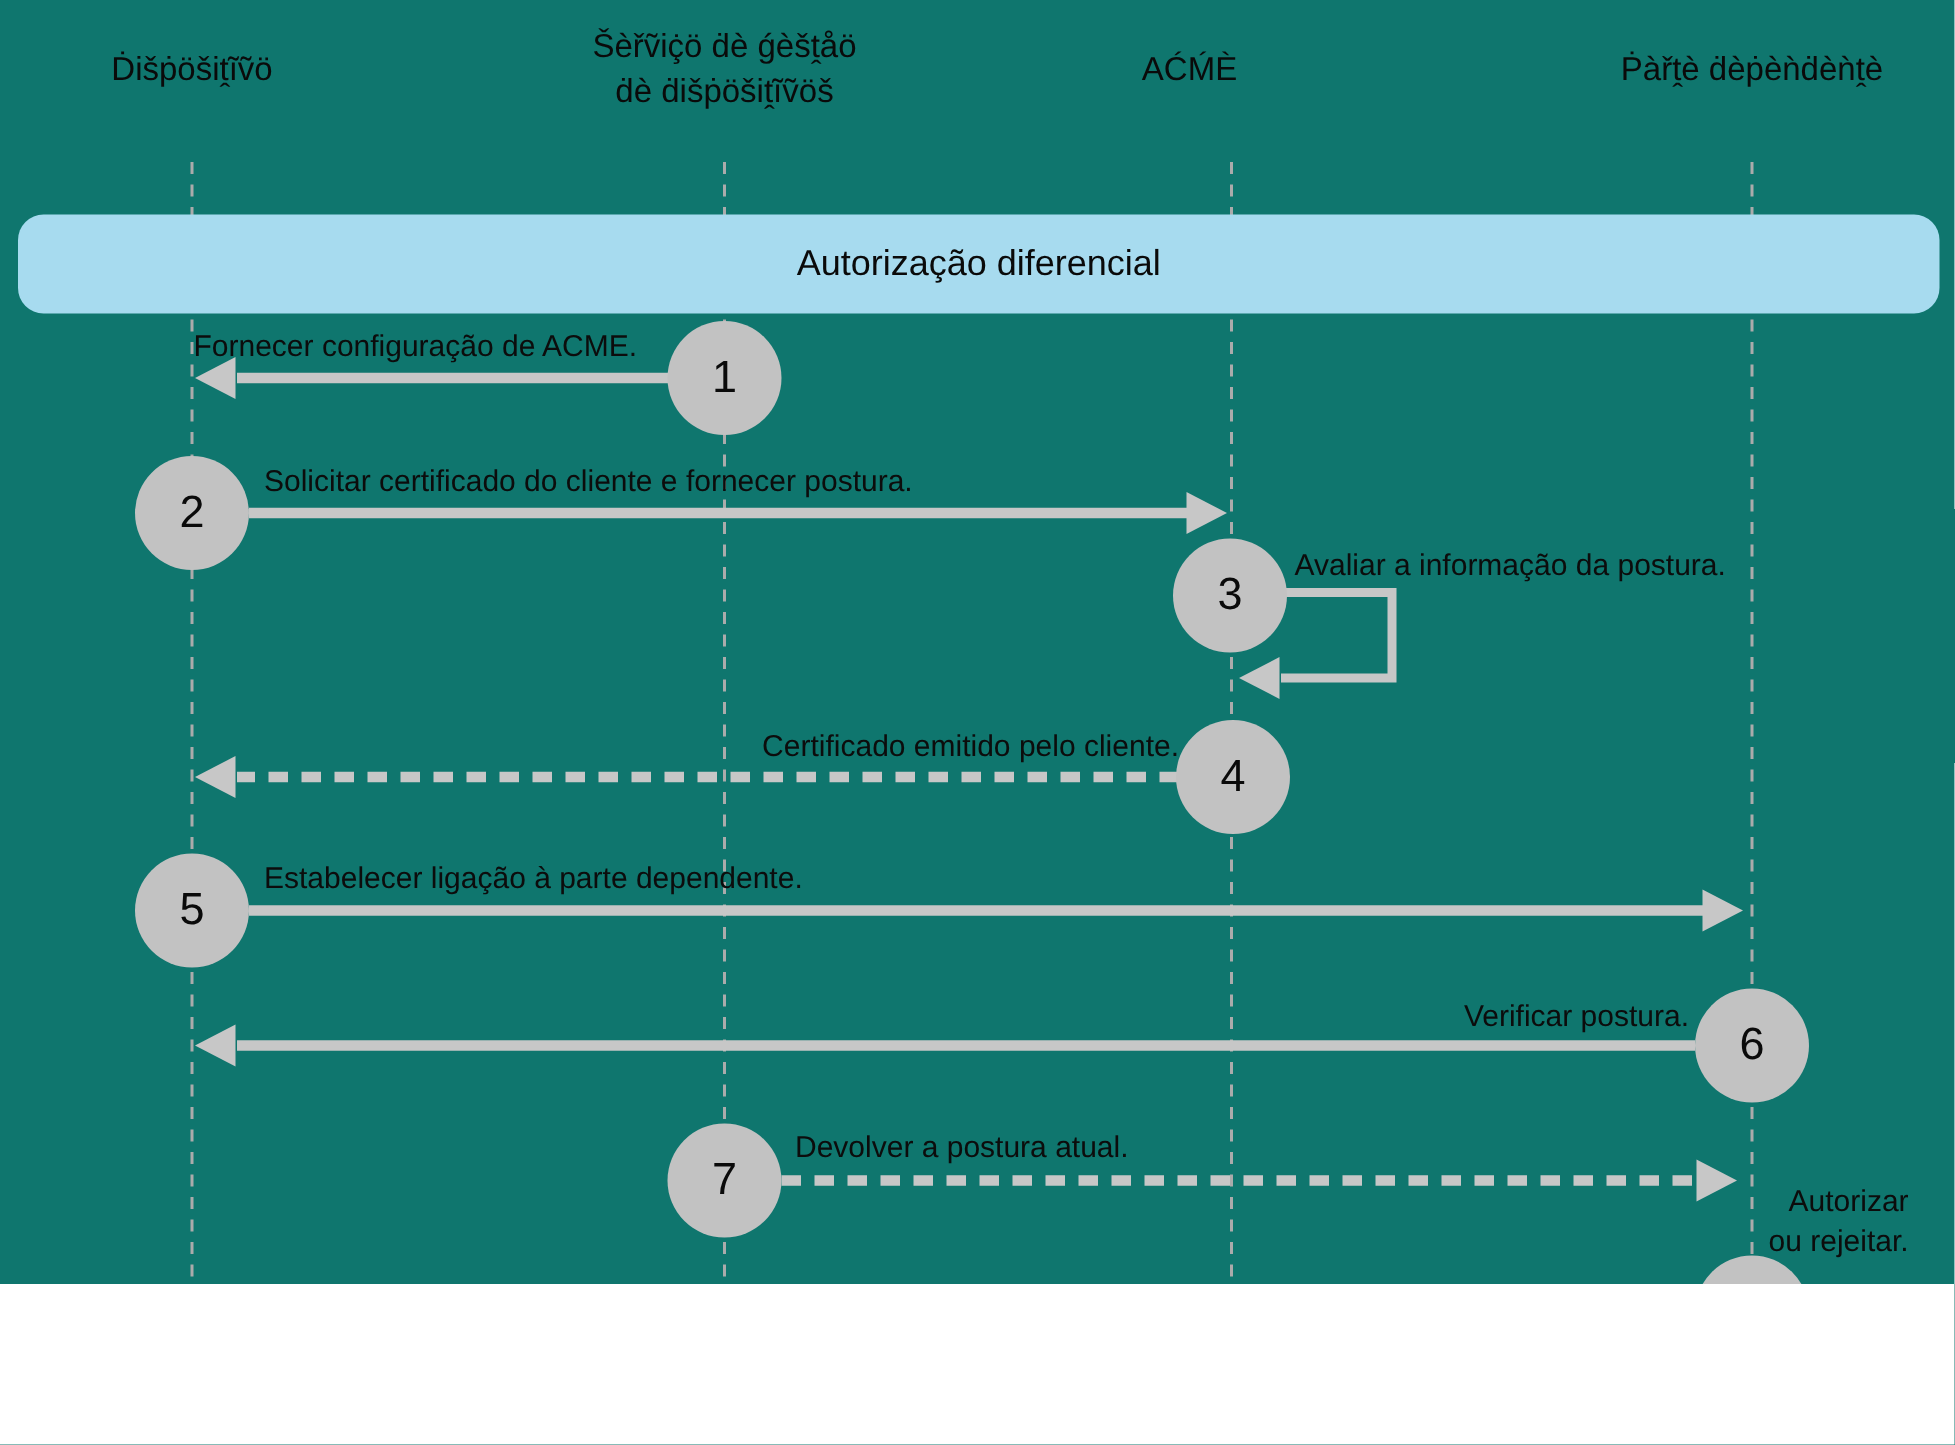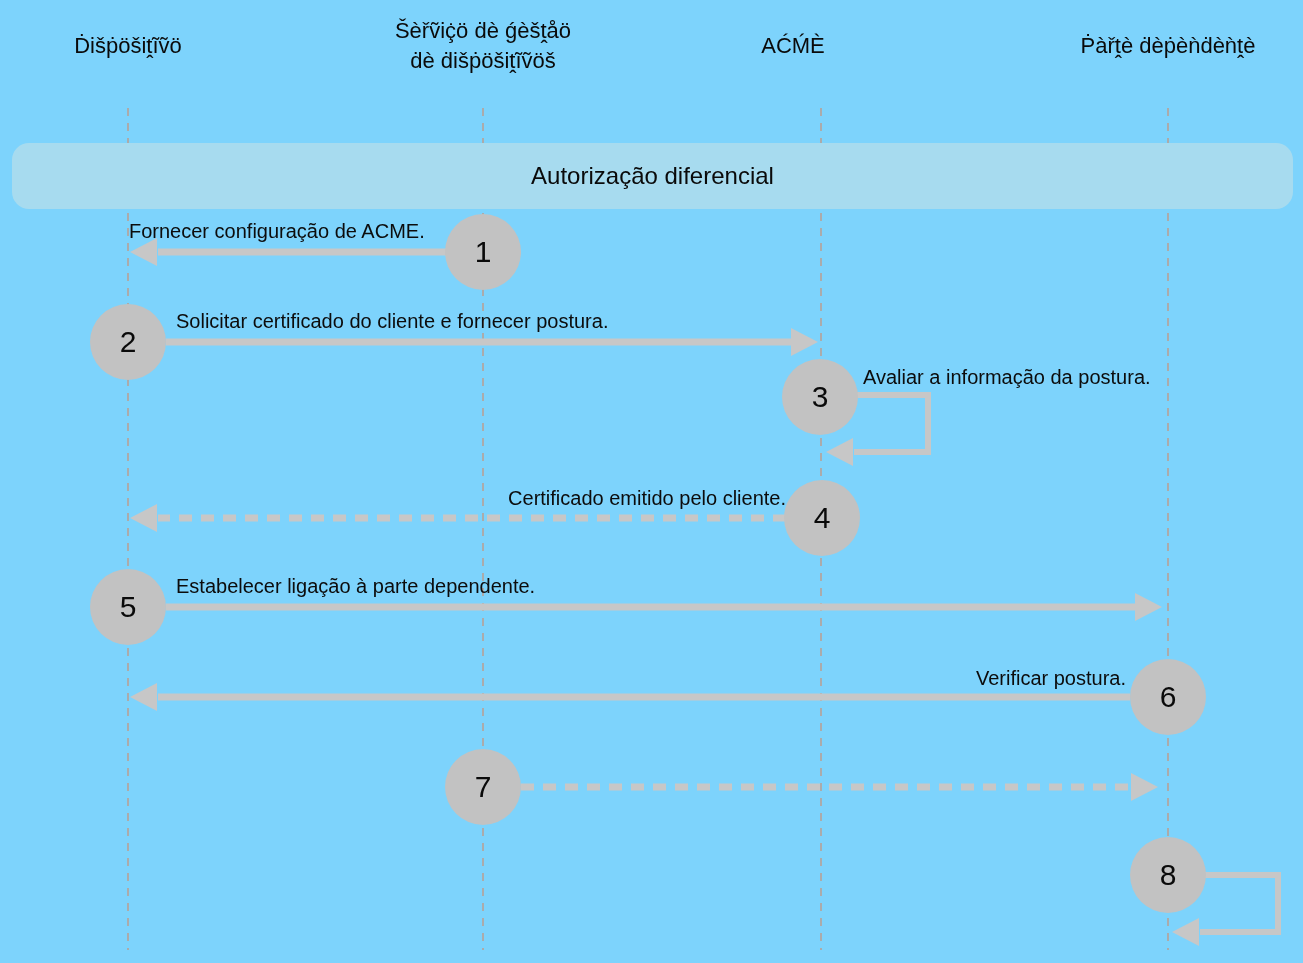--- a/index.html
+++ b/index.html
@@ -1,17 +1,17 @@
 <!DOCTYPE html>
 <html><head>
 <meta charset="utf-8">
 <style>
   html,body{margin:0;padding:0;background:#fff;}
   #stage{
-    position:relative;width:1303px;height:963px;background:#7dd3fc;
+    position:relative;width:1303px;height:856px;background:#0f766e;
     font-family:"Liberation Sans","DejaVu Sans",sans-serif;
     color:#0b0b0b;overflow:hidden;
   }
   svg.layer{position:absolute;left:0;top:0;width:1303px;height:963px;}
   .lifelines{z-index:1;}
   .arrows{z-index:3;}
   .actor{
     position:absolute;width:320px;text-align:center;
     font-size:22px;line-height:30px;font-weight:500;z-index:2;color:#0a0a0a;
   }
@@ -117,14 +117,19 @@
   <div class="circle" style="left:1130px;top:837px">
       <span>8</span>
     </div>
 
   <div class="msg" style="left:129px;top:219px">Fornecer configuração de ACME.</div>
   <div class="msg" style="left:176px;top:309px">Solicitar certificado do cliente e fornecer postura.</div>
   <div class="msg" style="left:863px;top:365px">Avaliar a informação da postura.</div>
   <div class="msg right" style="right:517px;top:486px">Certificado emitido pelo cliente.</div>
   <div class="msg" style="left:176px;top:574px">Estabelecer ligação à parte dependente.</div>
   <div class="msg right" style="right:177px;top:666px">Verificar postura.</div>
+  <div class="msg" style="left:530px;top:753px">Devolver a postura atual.</div>
+  <div class="msg twolines" style="left:1179px;top:788px">
+    <div>Autorizar</div>
+    <div>ou rejeitar.</div>
+  </div>
 
 </div>
 
 </body></html>

